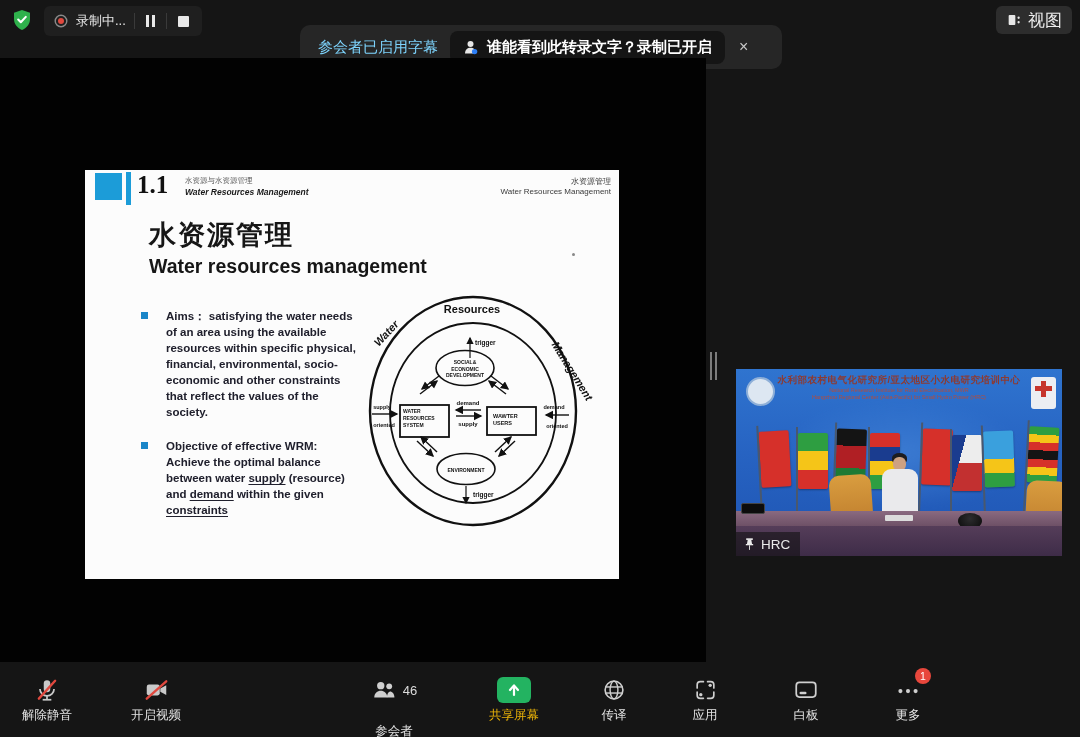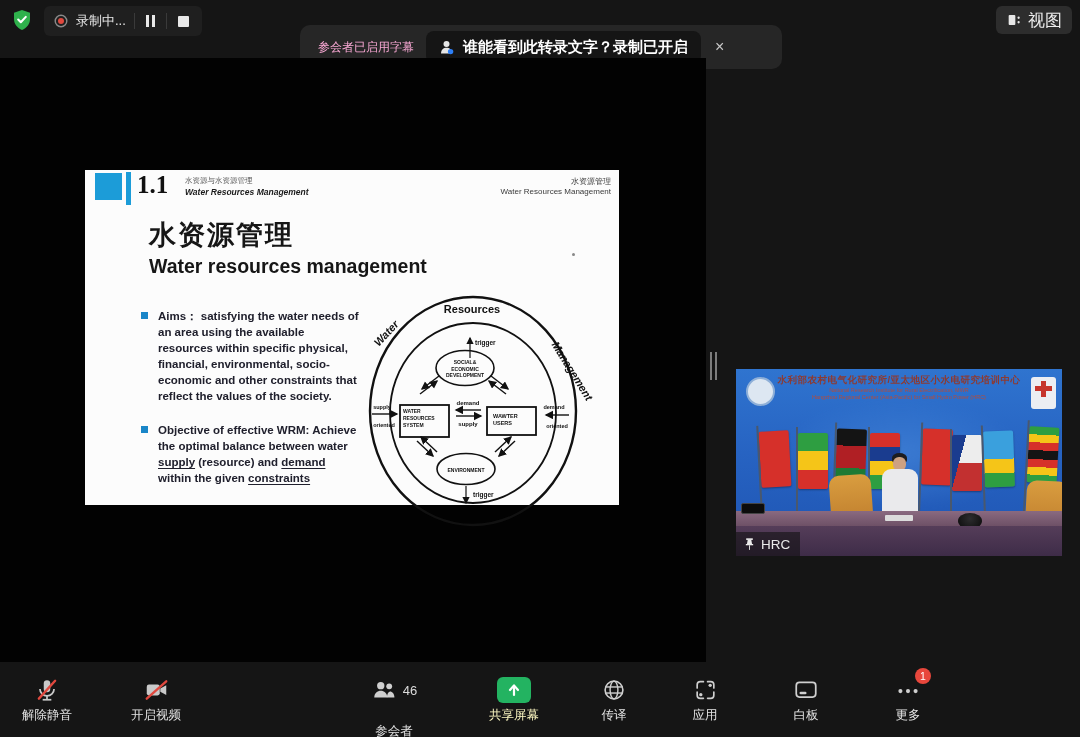--- a/index.html
+++ b/index.html
@@ -13,50 +13,50 @@
   .record-pill { position:absolute; left:44px; top:6px; height:30px; background:#1f1f1f;
     border-radius:6px; display:flex; align-items:center; padding:0 10px; gap:8px; }
   .record-pill .rec-label { color:#e8e8e8; font-size:13px; }
   .pill-sep { width:1px; height:16px; background:#3a3a3a; }
   .pause-icon { display:flex; gap:3px; padding:0 3px; cursor:pointer; }
   .pause-icon span { width:3px; height:12px; background:#e8e8e8; display:block; }
   .stop-icon { width:11px; height:11px; background:#e8e8e8; border-radius:1px; margin:0 3px; cursor:pointer; }
 
   .notification { position:absolute; left:300px; top:25px; width:482px; height:44px;
     background:#262626; border-radius:10px; display:flex; align-items:center; padding:0 14px 0 18px; }
-  .notification .cap-text { color:#f9a8d4; font-size:12px; white-space:nowrap;font-family:Liberation Mono, monospace; }
+  .notification .cap-text { color:#7dd3fc; font-size:15px; white-space:nowrap;font-family:Liberation Mono, monospace; }
   .transcript-pill { margin-left:12px; height:33px; background:#151515; border-radius:8px;
     display:flex; align-items:center; gap:8px; padding:0 13px; }
   .transcript-pill .t-text { color:#ffffff; font-size:15px; font-weight:bold; white-space:nowrap; }
   .notif-close { margin-left:14px; color:#c9c9c9; font-size:16px; line-height:1; cursor:pointer; }
 
   .view-button { position:absolute; right:8px; top:6px; height:28px; background:#2d2d2d;
     border-radius:6px; display:flex; align-items:center; gap:6px; padding:0 10px; cursor:pointer; }
   .view-button .v-label { color:#ececec; font-size:17px; }
 
   
   .share-area { position:absolute; left:0; top:58px; width:706px; height:604px; background:#020202; }
-  .slide { position:absolute; left:85px; top:112px; width:534px; height:335px; background:#fcfcfc; }
+  .slide { position:absolute; left:85px; top:112px; width:534px; height:409px; background:#fcfcfc; }
 
   .sq-blue { position:absolute; left:10px; top:3px; width:27px; height:27px; background:#1c9cd8; }
   .bar-blue { position:absolute; left:41px; top:2px; width:5px; height:33px; background:#1c9cd8; }
   .sec-num { position:absolute; left:52px; top:1px; font-family:"Liberation Serif","DejaVu Serif",serif;
     font-weight:bold; font-size:25px; color:#111; }
   .hdr-left { position:absolute; left:100px; top:6px; }
   .hdr-left .h-cn { font-size:7.5px; color:#555; }
   .hdr-left .h-en { font-size:8.5px; color:#1a1a1a; font-weight:bold; font-style:italic; margin-top:1px; }
   .hdr-right { position:absolute; right:8px; top:7px; text-align:right; }
   .hdr-right div { font-size:8px; color:#3a3a3a; line-height:10px; }
 
   .title-cn { position:absolute; left:64px; top:47px; font-size:27px; font-weight:bold; color:#161616; letter-spacing:2px; }
   .title-en { position:absolute; left:64px; top:85px; font-size:19.5px; font-weight:bold; color:#161616; }
   .slide-dot { position:absolute; left:487px; top:83px; width:3px; height:3px; background:#888; border-radius:50%; }
 
   .bullets { position:absolute; left:56px; top:138px; width:218px; }
-  .bullet { display:flex; gap:10px; }
+  .bullet { display:flex; gap:18px; }
   .bullet + .bullet { margin-top:18px; }
   .bullet .marker { flex:0 0 7px; width:7px; height:7px; background:#1a86c8; margin-top:4px; }
   .bullet .btxt { font-size:11.5px; font-weight:bold; color:#20202d; line-height:16px; }
   .btxt .u { text-decoration:underline; text-underline-offset:2px; }
 
   .diagram { position:absolute; left:268px; top:118px; }
   .diagram text { font-family:"Liberation Sans","DejaVu Sans",sans-serif; fill:#111; }
 
   .divider-handle { position:absolute; left:710px; top:352px; display:flex; gap:3px; cursor:col-resize; }
   .divider-handle span { display:block; width:2px; height:28px; background:#7d7d7d; }
@@ -125,21 +125,21 @@
 
   .name-tag { position:absolute; left:0; bottom:0; height:24px; display:flex; align-items:center;
     gap:6px; padding:0 10px 0 8px; background:rgba(15,15,15,.58); }
   .name-tag .n-text { color:#eaeaea; font-size:13.5px; }
 
   
   .toolbar { position:absolute; left:0; top:670px; width:1080px; height:67px; background:#151515; }
   .tb-item { position:absolute; top:6px; width:84px; display:flex; flex-direction:column; align-items:center; cursor:pointer; }
   .tb-item .ic { height:28px; display:flex; align-items:center; justify-content:center; gap:4px; }
   .tb-item .lb { margin-top:3px; font-size:12.5px; color:#e3e3e3; white-space:nowrap; }
-  .tb-item .lb.green { color:#fef9c3; }
+  .tb-item .lb.green { color:#eab308; }
   .count { color:#dcdcdc; font-size:13px; margin-left:2px; }
   .share-btn { width:34px; height:26px; background:#23b361; border-radius:6px; display:flex; align-items:center; justify-content:center; }
   .more-wrap { position:relative; }
   .badge { position:absolute; left:20px; top:-8px; min-width:16px; height:16px; background:#e8473c;
     border-radius:8px; color:#fff; font-size:10.5px; display:flex; align-items:center; justify-content:center; padding:0 4px; }
   .slash { stroke:#e0483e; stroke-width:2.2; stroke-linecap:round; }
 </style>
 </head>
 <body>
 

